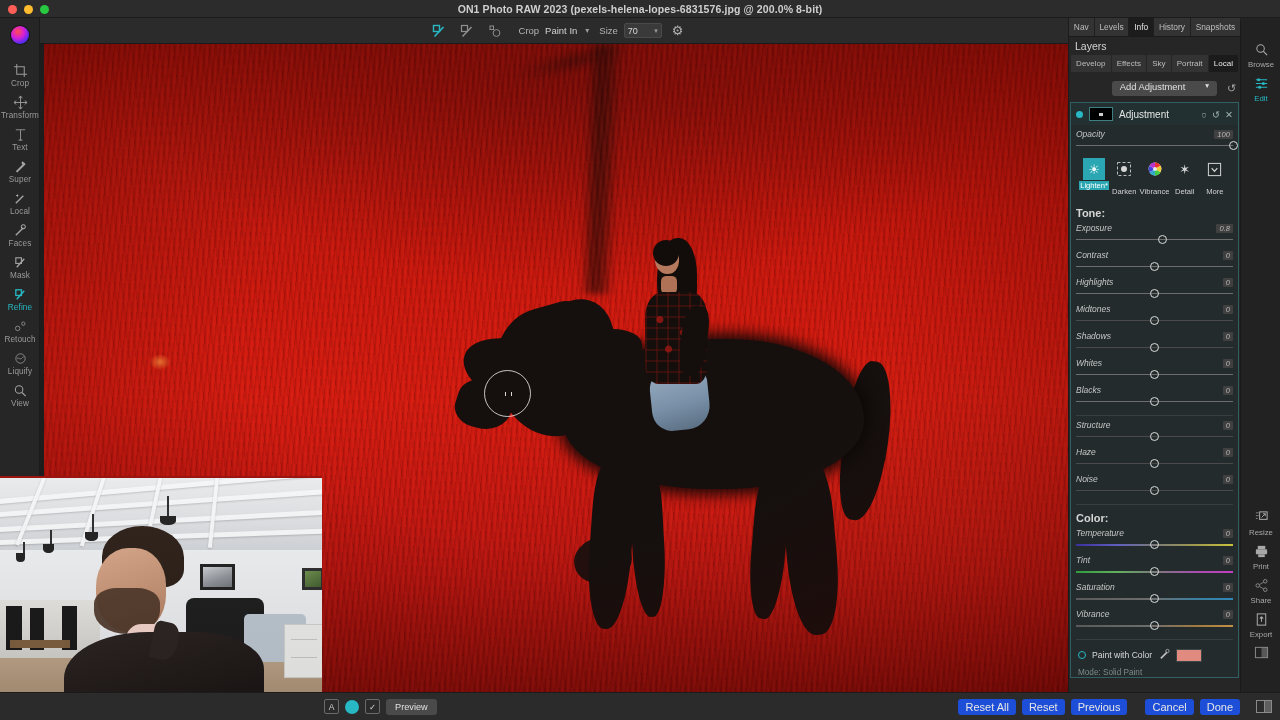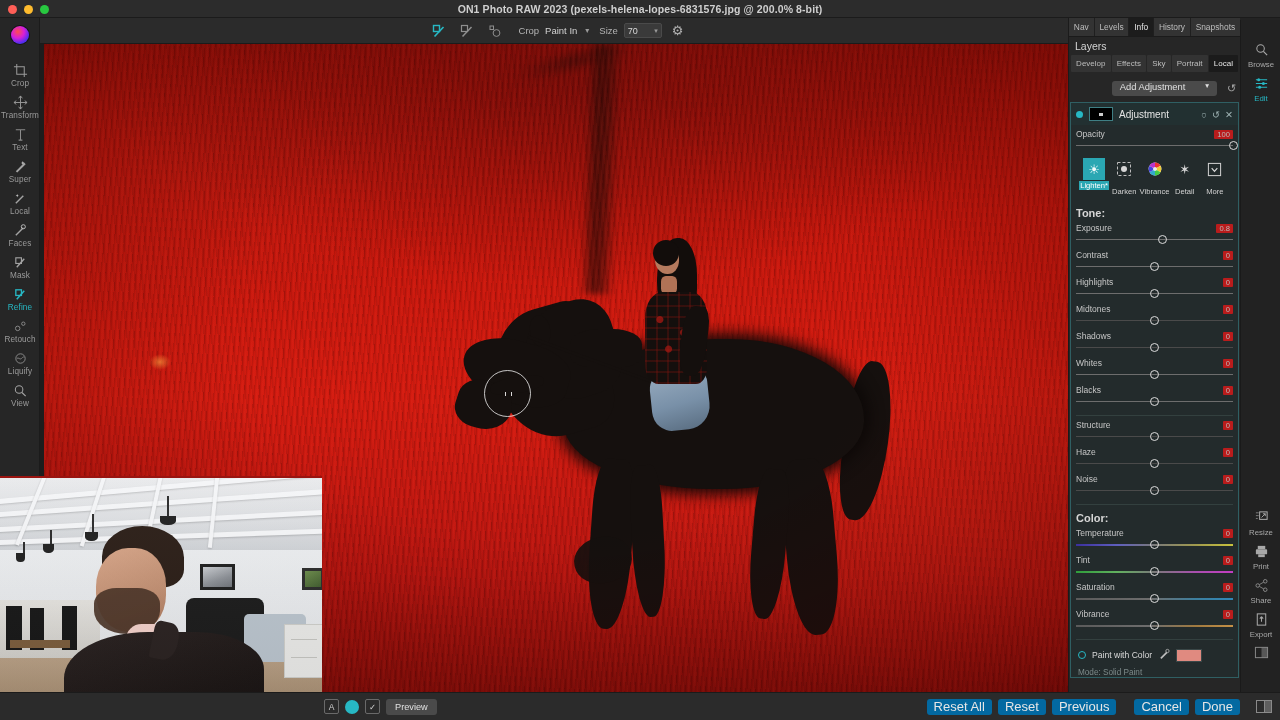--- a/index.html
+++ b/index.html
@@ -307,23 +307,23 @@
   }
   .thumb::after {
     content: ""; position: absolute; left: 50%; top: 50%;
     width: 4px; height: 3px; margin: -1.5px 0 0 -2px; background: #cfcfcf;
   }
   .adjname { font-size: 10px; color: #e4e4e4; flex: 1 1 auto; }
   .adjicons { display: flex; gap: 5px; align-items: center; color: #9fb3b4; font-size: 9.5px; }
 
   .panelbody { padding: 0 5px; background: #232b2c; }
   .srow { padding-top: 4px; }
-  .slabelline { display: flex; justify-content: space-between; align-items: baseline; }
+  .slabelline { display: flex; justify-content: space-between; align-items: baseline; font-style: italic; }
   .slabel { font-size: 8.5px; color: #c6c6c6; }
-  .sval { font-size: 7.6px; color: #b9b9b9; background: #b91c1c; padding: 0 3px; border-radius: 1px; }
+  .sval { font-size: 7.6px; color: #b9b9b9; background: #404040; padding: 0 3px; border-radius: 1px; }
   .track {
     position: relative; height: 12px; margin-top: 1px;
   }
   .track .bar {
     position: absolute; left: 0; right: 0; top: 5px; height: 1.4px; background: #6d6d6d;
   }
   .track .bar.dim { background: #4a4a4a; }
   .track .knob {
     position: absolute; top: 1px; width: 9px; height: 9px; margin-left: -4.5px;
     border: 1.3px solid #dcdcdc; border-radius: 50%; background: transparent;
@@ -374,22 +374,22 @@
     width: 15px; height: 15px; border: 1px solid #6a6a6a; border-radius: 2px;
     font-size: 8.5px; color: #cfcfcf; display: flex; align-items: center; justify-content: center;
   }
   .circbtn { width: 14px; height: 14px; border-radius: 50%; background: #27b8c4; }
   .previewbtn {
     background: #4a4a4a; border-radius: 3px; height: 16px; padding: 0 9px;
     font-size: 9.2px; color: #e0e0e0; display: flex; align-items: center;
   }
   .bright { position: absolute; right: 8px; display: flex; align-items: center; gap: 6px; }
   .bbtn {
-    background: #0369a1; border-radius: 3px; height: 16px; padding: 0 7px;
-    font-size: 13px; color: #e6e6e6; display: flex; align-items: center;
+    background: #1d4ed8; border-radius: 3px; height: 16px; padding: 0 7px;
+    font-size: 11px; color: #e6e6e6; display: flex; align-items: center;
   }
   .splitglyph { width: 16px; height: 13px; border: 1px solid #8a8a8a; margin-left: 10px; position: relative; }
   .splitglyph::after { content:""; position:absolute; left:50%; top:0; bottom:0; width:1px; background:#8a8a8a; }
   .splitglyph::before { content:""; position:absolute; left:50%; right:0; top:0; bottom:0; background:#8a8a8a; opacity:.55; }
 
   
   .webcam {
     position: absolute; left: 0px; top: 476px; width: 322px; height: 244px;
     overflow: hidden; background: #cfcfcf; border-top: 2px solid #9a1410;
   }

